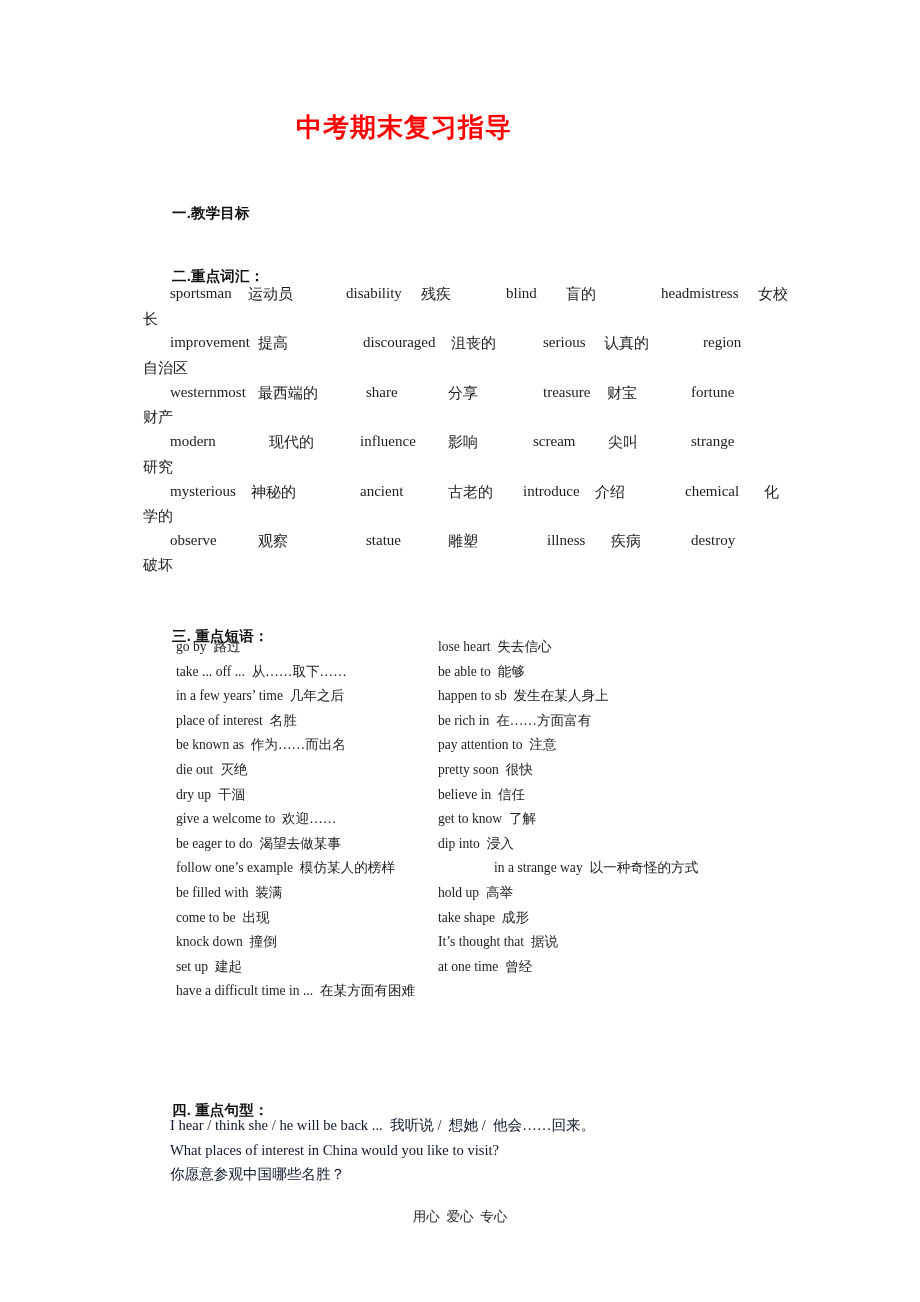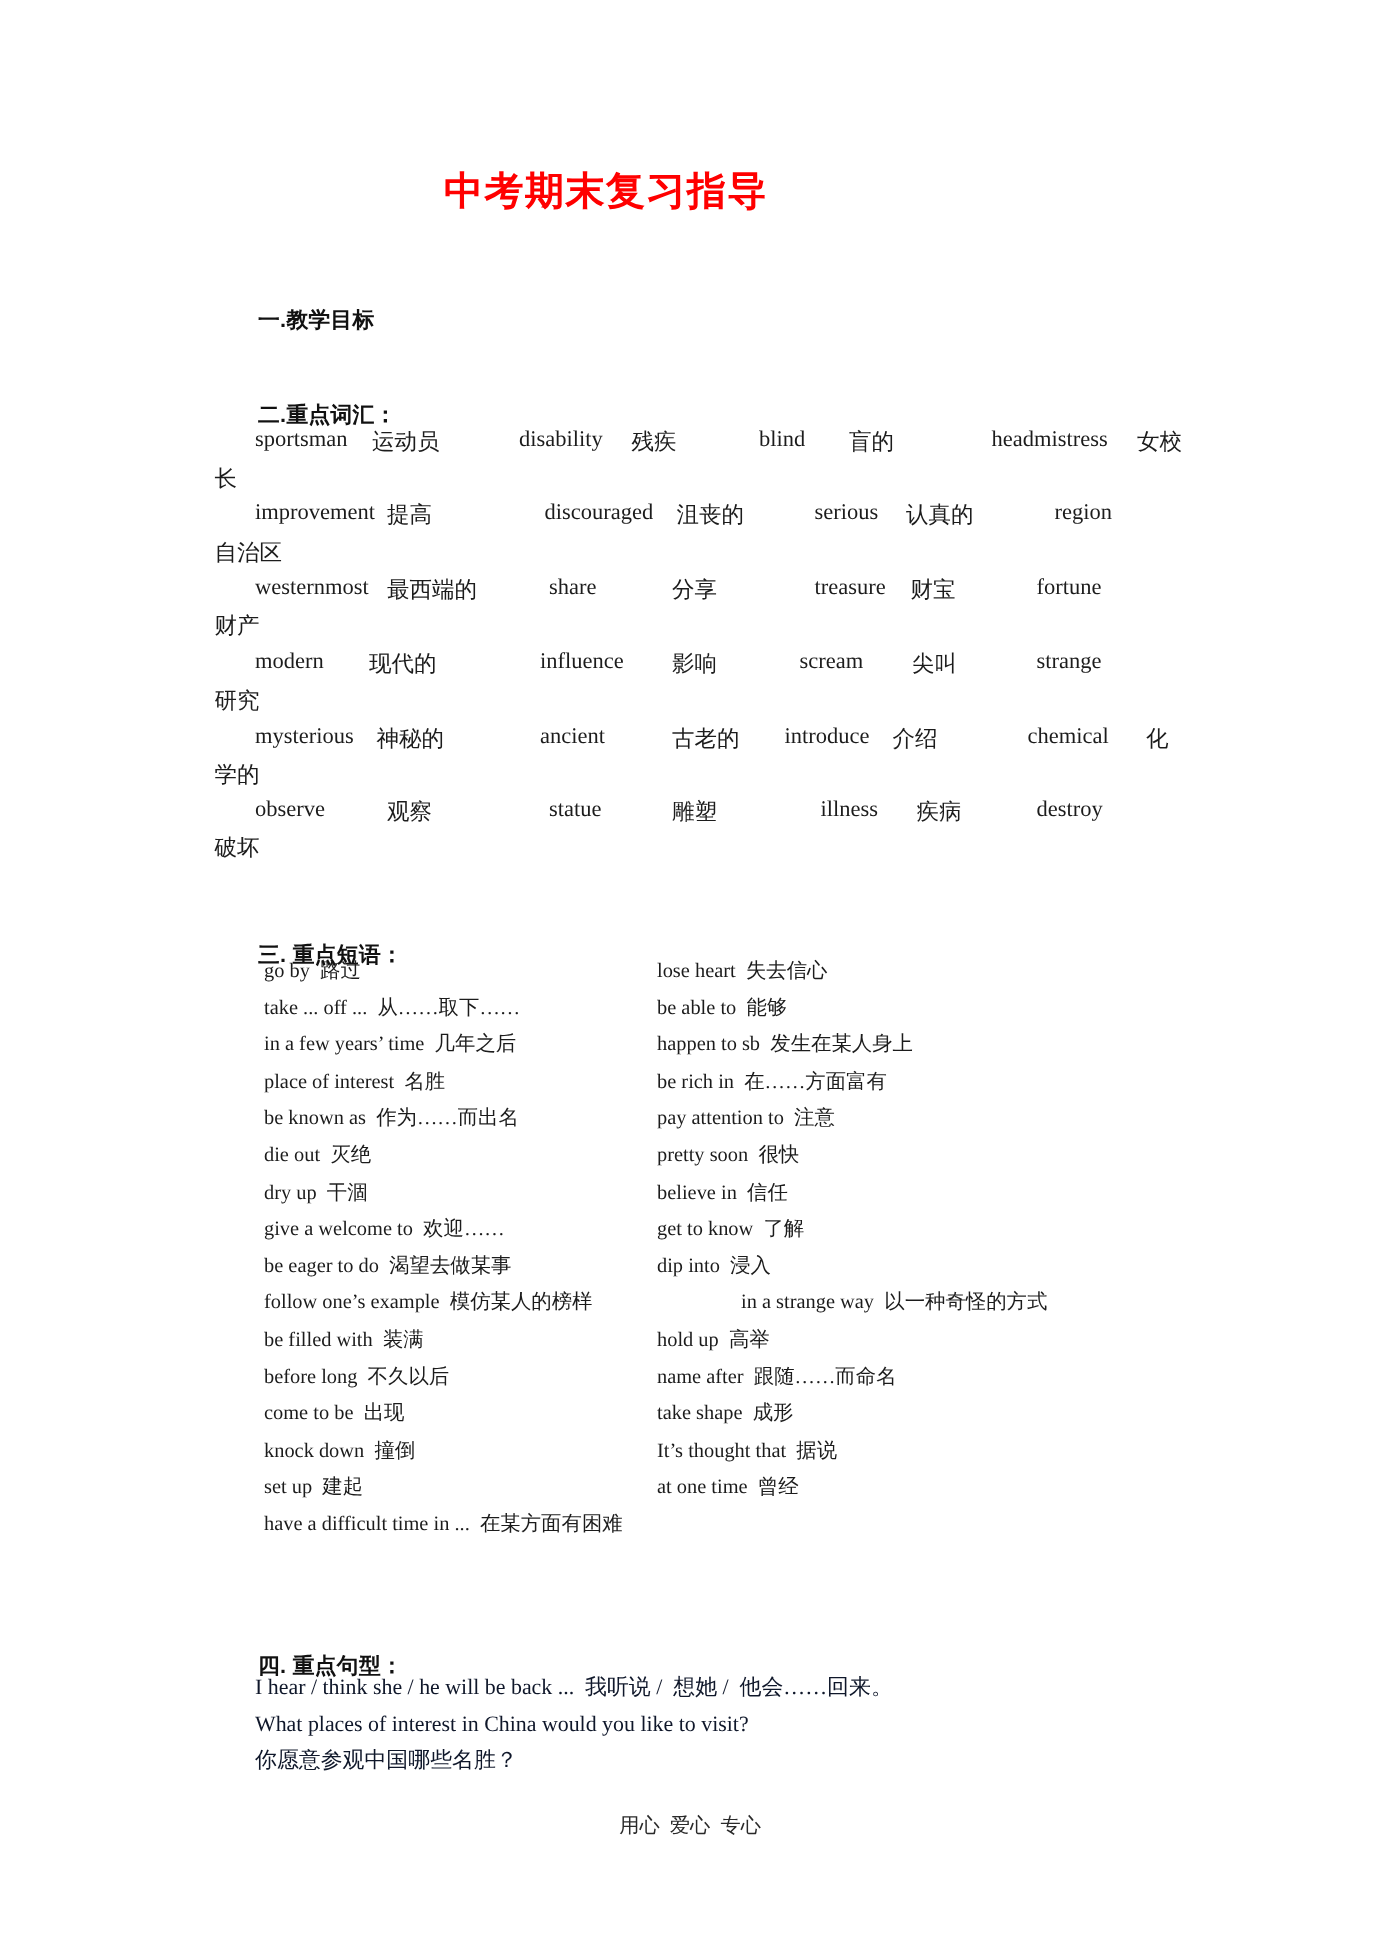--- a/index.html
+++ b/index.html
@@ -174,21 +174,21 @@
         <span class="vcell" style="left: 88px;">最西端的</span>
         <span class="vcell" style="left: 196px;">share</span>
         <span class="vcell" style="left: 278px;">分享</span>
         <span class="vcell" style="left: 373px;">treasure</span>
         <span class="vcell" style="left: 437px;">财宝</span>
         <span class="vcell" style="left: 521px;">fortune</span>
         <span class="vocab-wrap">财产</span>
       </div>
       <div class="vocab-row">
         <span class="vcell" style="left: 0px;">modern</span>
-        <span class="vcell" style="left: 76px;">现代的</span>
+        <span class="vcell" style="left: 99px;">现代的</span>
         <span class="vcell" style="left: 190px;">influence</span>
         <span class="vcell" style="left: 278px;">影响</span>
         <span class="vcell" style="left: 363px;">scream</span>
         <span class="vcell" style="left: 438px;">尖叫</span>
         <span class="vcell" style="left: 521px;">strange</span>
         <span class="vocab-wrap">研究</span>
       </div>
       <div class="vocab-row">
         <span class="vcell" style="left: 0px;">mysterious</span>
         <span class="vcell" style="left: 81px;">神秘的</span>
@@ -219,21 +219,20 @@
       <div class="phr-row"><span class="phr-left">take ... off ...  从……取下……</span><span class="phr-right">be able to  能够</span></div>
       <div class="phr-row"><span class="phr-left">in a few years’ time  几年之后</span><span class="phr-right">happen to sb  发生在某人身上</span></div>
       <div class="phr-row"><span class="phr-left">place of interest  名胜</span><span class="phr-right">be rich in  在……方面富有</span></div>
       <div class="phr-row"><span class="phr-left">be known as  作为……而出名</span><span class="phr-right">pay attention to  注意</span></div>
       <div class="phr-row"><span class="phr-left">die out  灭绝</span><span class="phr-right">pretty soon  很快</span></div>
       <div class="phr-row"><span class="phr-left">dry up  干涸</span><span class="phr-right">believe in  信任</span></div>
       <div class="phr-row"><span class="phr-left">give a welcome to  欢迎……</span><span class="phr-right">get to know  了解</span></div>
       <div class="phr-row"><span class="phr-left">be eager to do  渴望去做某事</span><span class="phr-right">dip into  浸入</span></div>
       <div class="phr-row"><span class="phr-left">follow one’s example  模仿某人的榜样</span><span class="phr-right shift">in a strange way  以一种奇怪的方式</span></div>
       <div class="phr-row"><span class="phr-left">be filled with  装满</span><span class="phr-right">hold up  高举</span></div>
-      <div class="phr-row"><span class="phr-left">before long  不久以后</span><span class="phr-right">name after  跟随……而命名</span></div>
       <div class="phr-row"><span class="phr-left">come to be  出现</span><span class="phr-right">take shape  成形</span></div>
       <div class="phr-row"><span class="phr-left">knock down  撞倒</span><span class="phr-right">It’s thought that  据说</span></div>
       <div class="phr-row"><span class="phr-left">set up  建起</span><span class="phr-right">at one time  曾经</span></div>
       <div class="phr-row"><span class="phr-left">have a difficult time in ...  在某方面有困难</span></div>
     </div>
 
   <div class="sec-head" style="left:172px; top:1086px;">四. 重点句型：</div>
 
   <div id="sent-block">
       <div class="sent-line">I hear / think she / he will be back ...  我听说 /  想她 /  他会……回来。</div>

